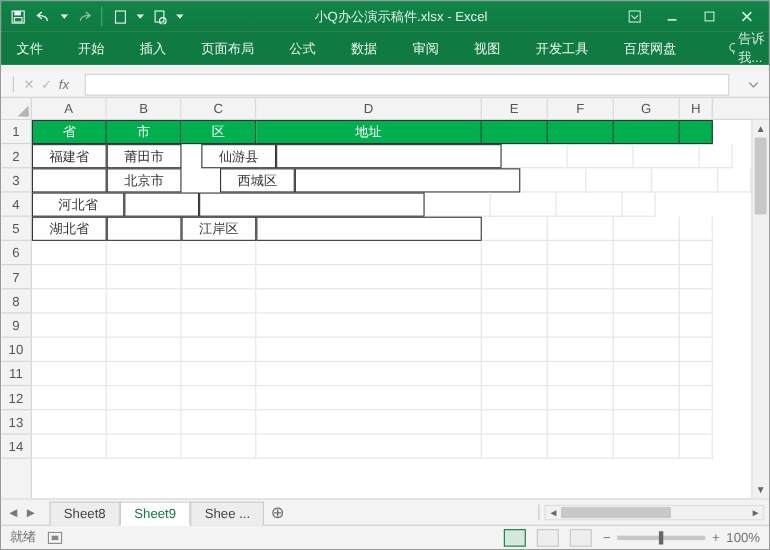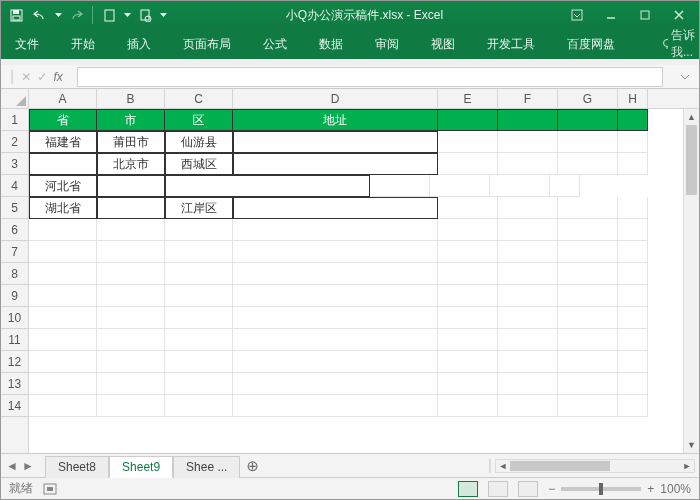--- a/index.html
+++ b/index.html
@@ -217,39 +217,39 @@
           <div class="cell" style="width: 68px;">区</div>
           <div class="cell" style="width: 205px;">地址</div>
           <div class="cell" style="width: 60px;"></div>
           <div class="cell" style="width: 60px;"></div>
           <div class="cell" style="width: 60px;"></div>
           <div class="cell" style="width: 30px;"></div>
         </div>
         <div class="row">
           <div class="cell brd" style="width: 68px;">福建省</div>
           <div class="cell brd" style="width: 68px;">莆田市</div>
-          <div class="cell brd" style="width: 68px;">仙游县</div>
+          <div class="cell brd" style="width: 68px; margin-left: 18px;">仙游县</div>
           <div class="cell brd" style="width: 205px;"></div>
           <div class="cell" style="width: 60px;"></div>
           <div class="cell" style="width: 60px;"></div>
           <div class="cell" style="width: 60px;"></div>
           <div class="cell" style="width: 30px;"></div>
         </div>
         <div class="row">
           <div class="cell brd" style="width: 68px;"></div>
           <div class="cell brd" style="width: 68px;">北京市</div>
-          <div class="cell brd" style="width: 68px;">西城区</div>
+          <div class="cell brd" style="width: 68px; margin-left: 35px;">西城区</div>
           <div class="cell brd" style="width: 205px;"></div>
           <div class="cell" style="width: 60px;"></div>
           <div class="cell" style="width: 60px;"></div>
           <div class="cell" style="width: 60px;"></div>
           <div class="cell" style="width: 30px;"></div>
         </div>
         <div class="row">
-          <div class="cell brd" style="width: 68px;">河北省</div>
+          <div class="cell brd" style="width: 84px;">河北省</div>
           <div class="cell brd" style="width: 68px;"></div>
           <div class="cell brd" style="width: 205px;"></div>
           <div class="cell" style="width: 60px;"></div>
           <div class="cell" style="width: 60px;"></div>
           <div class="cell" style="width: 60px;"></div>
           <div class="cell" style="width: 30px;"></div>
         </div>
         <div class="row">
           <div class="cell brd" style="width: 68px;">湖北省</div>
           <div class="cell brd" style="width: 68px;"></div>

